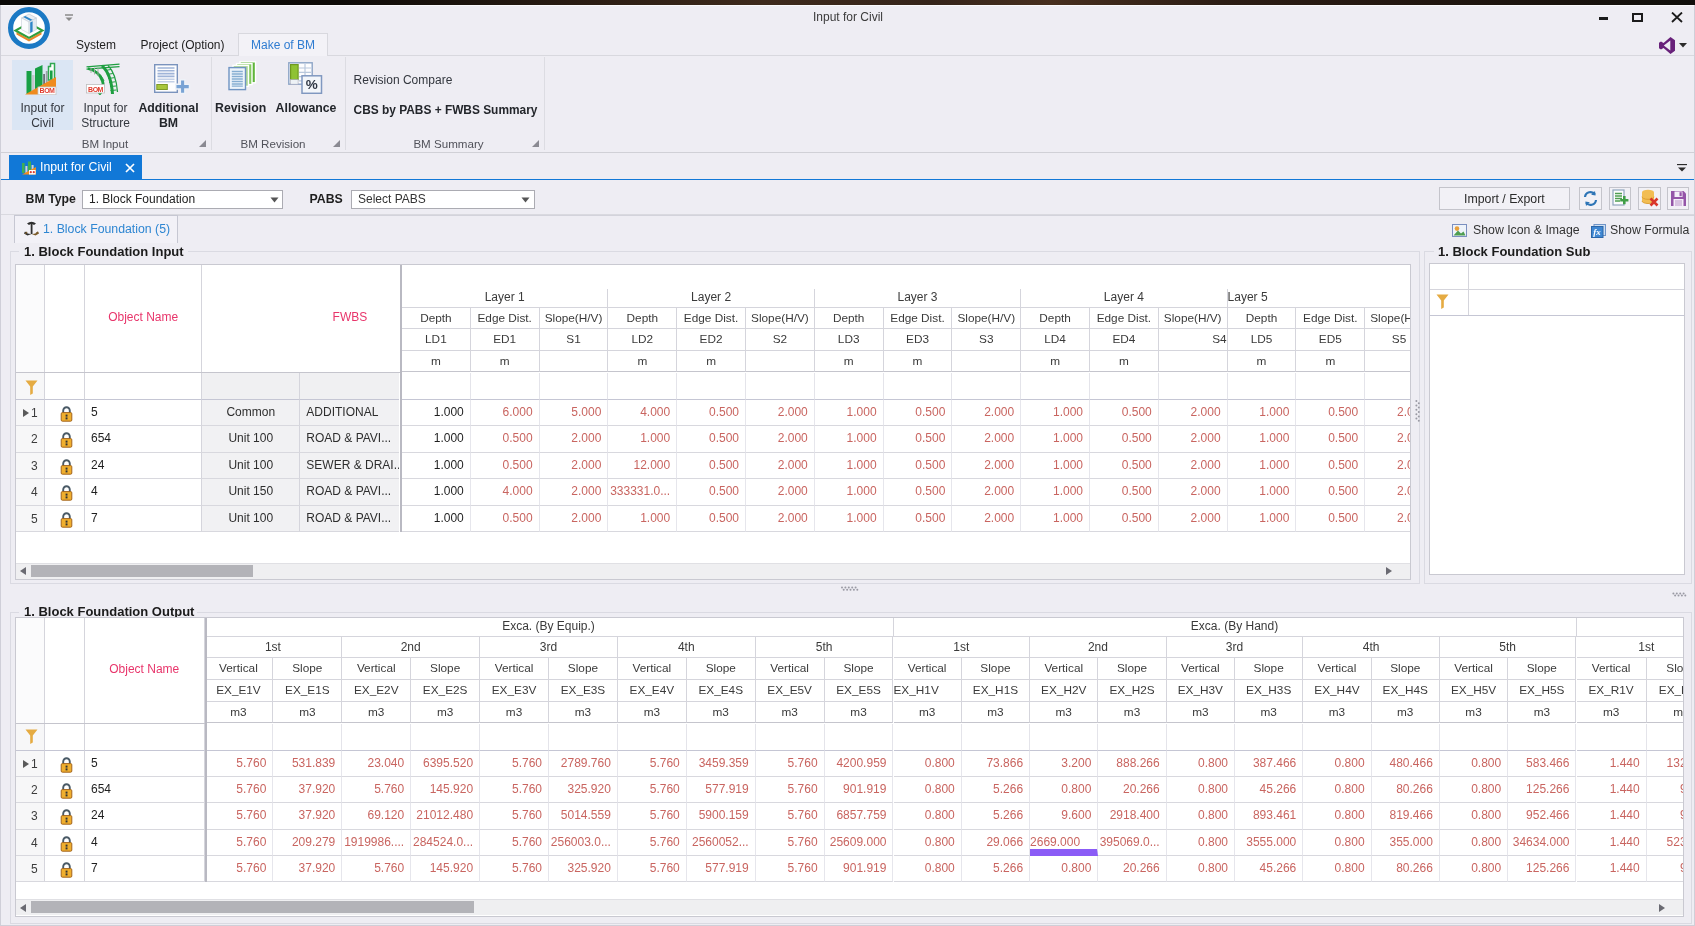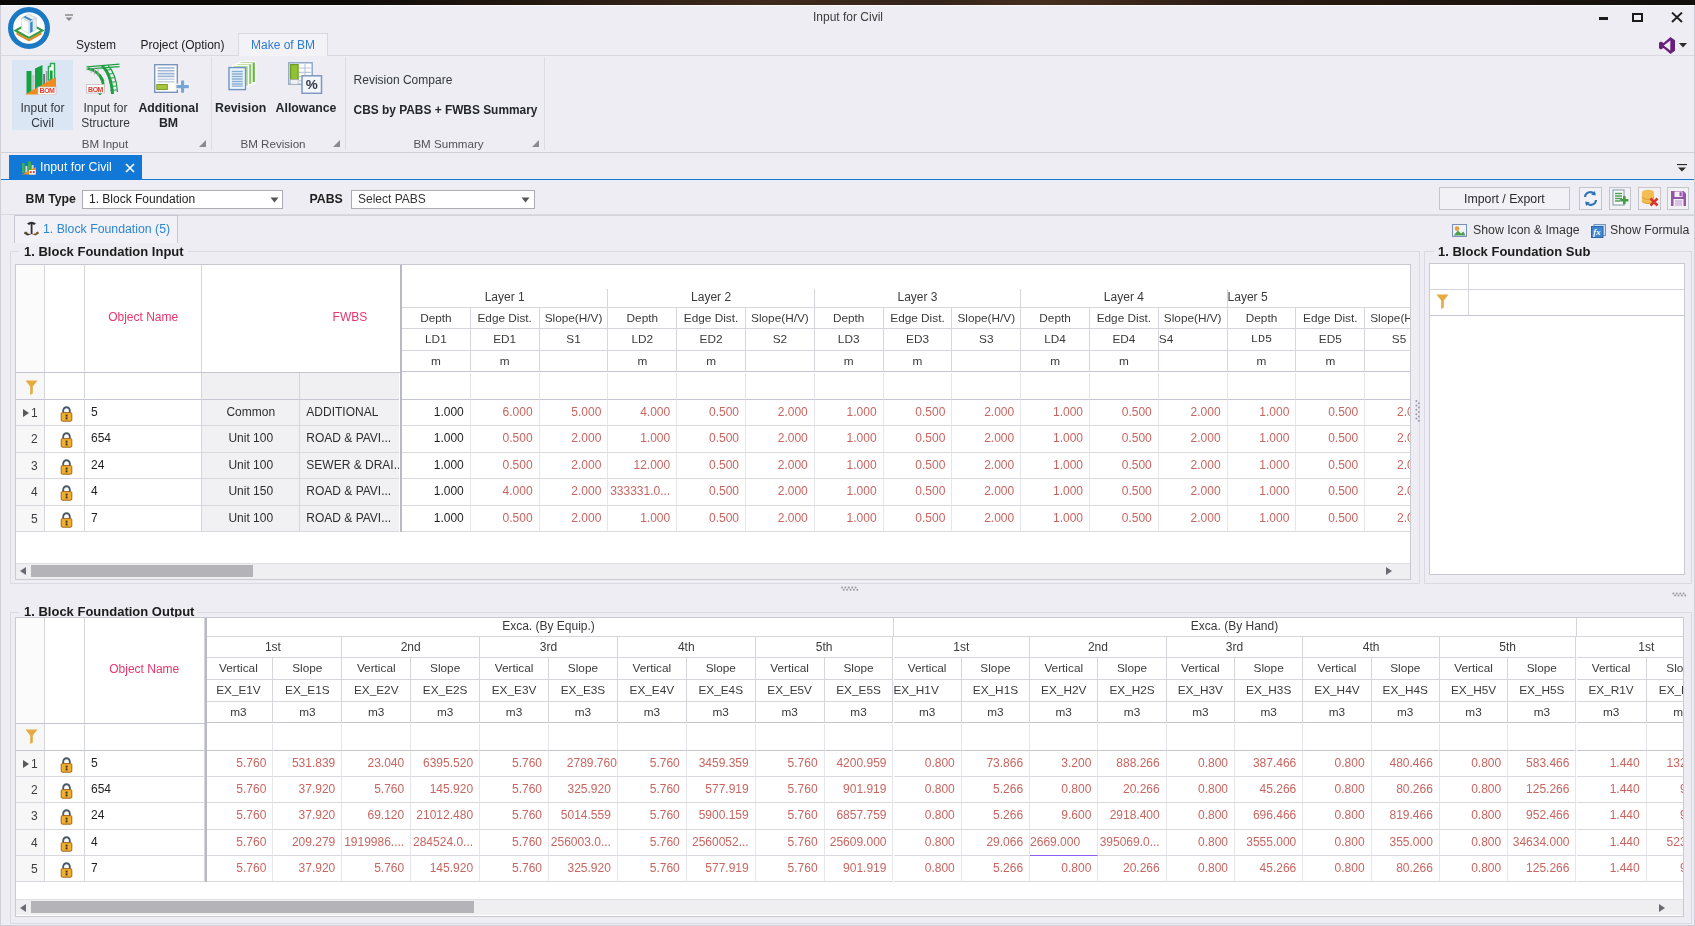--- a/index.html
+++ b/index.html
@@ -295,24 +295,24 @@
     <div style="position:absolute;left:936.4px;top:42.5px;width:68.8px;height:21.5px;font-size:11.8px;color:#3a3a3a;box-sizing:border-box;white-space:nowrap;overflow:hidden;border-right:1px solid #d5d5dc;border-bottom:1px solid #d5d5dc;line-height:20.5px;text-align:center;">Slope(H/V)</div>
     <div style="position:absolute;left:936.4px;top:64px;width:68.8px;height:21.5px;font-size:11.8px;color:#3a3a3a;box-sizing:border-box;white-space:nowrap;overflow:hidden;border-right:1px solid #d5d5dc;border-bottom:1px solid #d5d5dc;line-height:20.5px;text-align:center;">S3</div>
     <div style="position:absolute;left:936.4px;top:85.5px;width:68.8px;height:21.5px;font-size:11.8px;color:#3a3a3a;box-sizing:border-box;white-space:nowrap;overflow:hidden;border-right:1px solid #d5d5dc;border-bottom:1px solid #c5c5cd;line-height:20.5px;text-align:center;"></div>
     <div style="position:absolute;left:1005.2px;top:42.5px;width:68.8px;height:21.5px;font-size:11.8px;color:#3a3a3a;box-sizing:border-box;white-space:nowrap;overflow:hidden;border-right:1px solid #d5d5dc;border-bottom:1px solid #d5d5dc;line-height:20.5px;text-align:center;">Depth</div>
     <div style="position:absolute;left:1005.2px;top:64px;width:68.8px;height:21.5px;font-size:11.8px;color:#3a3a3a;box-sizing:border-box;white-space:nowrap;overflow:hidden;border-right:1px solid #d5d5dc;border-bottom:1px solid #d5d5dc;line-height:20.5px;text-align:center;">LD4</div>
     <div style="position:absolute;left:1005.2px;top:85.5px;width:68.8px;height:21.5px;font-size:11.8px;color:#3a3a3a;box-sizing:border-box;white-space:nowrap;overflow:hidden;border-right:1px solid #d5d5dc;border-bottom:1px solid #c5c5cd;line-height:20.5px;text-align:center;">m</div>
     <div style="position:absolute;left:1074.0px;top:42.5px;width:68.8px;height:21.5px;font-size:11.8px;color:#3a3a3a;box-sizing:border-box;white-space:nowrap;overflow:hidden;border-right:1px solid #d5d5dc;border-bottom:1px solid #d5d5dc;line-height:20.5px;text-align:center;">Edge Dist.</div>
     <div style="position:absolute;left:1074.0px;top:64px;width:68.8px;height:21.5px;font-size:11.8px;color:#3a3a3a;box-sizing:border-box;white-space:nowrap;overflow:hidden;border-right:1px solid #d5d5dc;border-bottom:1px solid #d5d5dc;line-height:20.5px;text-align:center;">ED4</div>
     <div style="position:absolute;left:1074.0px;top:85.5px;width:68.8px;height:21.5px;font-size:11.8px;color:#3a3a3a;box-sizing:border-box;white-space:nowrap;overflow:hidden;border-right:1px solid #d5d5dc;border-bottom:1px solid #c5c5cd;line-height:20.5px;text-align:center;">m</div>
     <div style="position:absolute;left:1142.8px;top:42.5px;width:68.8px;height:21.5px;font-size:11.8px;color:#3a3a3a;box-sizing:border-box;white-space:nowrap;overflow:hidden;border-right:1px solid #d5d5dc;border-bottom:1px solid #d5d5dc;line-height:20.5px;text-align:center;">Slope(H/V)</div>
-    <div style="position:absolute;left:1142.8px;top:64px;width:68.8px;height:21.5px;font-size:11.8px;color:#3a3a3a;box-sizing:border-box;white-space:nowrap;overflow:hidden;border-right:1px solid #d5d5dc;border-bottom:1px solid #d5d5dc;line-height:20.5px;text-align:left;">S4</div>
+    <div style="position:absolute;left:1142.8px;top:64px;width:68.8px;height:21.5px;font-size:11.8px;color:#3a3a3a;box-sizing:border-box;white-space:nowrap;overflow:hidden;border-right:1px solid #d5d5dc;border-bottom:1px solid #d5d5dc;line-height:20.5px;text-align:right;">S4</div>
     <div style="position:absolute;left:1142.8px;top:85.5px;width:68.8px;height:21.5px;font-size:11.8px;color:#3a3a3a;box-sizing:border-box;white-space:nowrap;overflow:hidden;border-right:1px solid #d5d5dc;border-bottom:1px solid #c5c5cd;line-height:20.5px;text-align:center;"></div>
     <div style="position:absolute;left:1211.6px;top:42.5px;width:68.8px;height:21.5px;font-size:11.8px;color:#3a3a3a;box-sizing:border-box;white-space:nowrap;overflow:hidden;border-right:1px solid #d5d5dc;border-bottom:1px solid #d5d5dc;line-height:20.5px;text-align:center;">Depth</div>
-    <div style="position:absolute;left:1211.6px;top:64px;width:68.8px;height:21.5px;font-size:11.8px;color:#3a3a3a;box-sizing:border-box;white-space:nowrap;overflow:hidden;border-right:1px solid #d5d5dc;border-bottom:1px solid #d5d5dc;line-height:20.5px;text-align:center;font-family:Liberation Mono, monospace;">LD5</div>
+    <div style="position:absolute;left:1211.6px;top:64px;width:68.8px;height:21.5px;font-size:11.8px;color:#3a3a3a;box-sizing:border-box;white-space:nowrap;overflow:hidden;border-right:1px solid #d5d5dc;border-bottom:1px solid #d5d5dc;line-height:20.5px;text-align:center;">LD5</div>
     <div style="position:absolute;left:1211.6px;top:85.5px;width:68.8px;height:21.5px;font-size:11.8px;color:#3a3a3a;box-sizing:border-box;white-space:nowrap;overflow:hidden;border-right:1px solid #d5d5dc;border-bottom:1px solid #c5c5cd;line-height:20.5px;text-align:center;">m</div>
     <div style="position:absolute;left:1280.4px;top:42.5px;width:68.8px;height:21.5px;font-size:11.8px;color:#3a3a3a;box-sizing:border-box;white-space:nowrap;overflow:hidden;border-right:1px solid #d5d5dc;border-bottom:1px solid #d5d5dc;line-height:20.5px;text-align:center;">Edge Dist.</div>
     <div style="position:absolute;left:1280.4px;top:64px;width:68.8px;height:21.5px;font-size:11.8px;color:#3a3a3a;box-sizing:border-box;white-space:nowrap;overflow:hidden;border-right:1px solid #d5d5dc;border-bottom:1px solid #d5d5dc;line-height:20.5px;text-align:center;">ED5</div>
     <div style="position:absolute;left:1280.4px;top:85.5px;width:68.8px;height:21.5px;font-size:11.8px;color:#3a3a3a;box-sizing:border-box;white-space:nowrap;overflow:hidden;border-right:1px solid #d5d5dc;border-bottom:1px solid #c5c5cd;line-height:20.5px;text-align:center;">m</div>
     <div style="position:absolute;left:1349.2px;top:42.5px;width:68.8px;height:21.5px;font-size:11.8px;color:#3a3a3a;box-sizing:border-box;white-space:nowrap;overflow:hidden;border-right:1px solid #d5d5dc;border-bottom:1px solid #d5d5dc;line-height:20.5px;text-align:center;">Slope(H/V)</div>
     <div style="position:absolute;left:1349.2px;top:64px;width:68.8px;height:21.5px;font-size:11.8px;color:#3a3a3a;box-sizing:border-box;white-space:nowrap;overflow:hidden;border-right:1px solid #d5d5dc;border-bottom:1px solid #d5d5dc;line-height:20.5px;text-align:center;">S5</div>
     <div style="position:absolute;left:1349.2px;top:85.5px;width:68.8px;height:21.5px;font-size:11.8px;color:#3a3a3a;box-sizing:border-box;white-space:nowrap;overflow:hidden;border-right:1px solid #d5d5dc;border-bottom:1px solid #c5c5cd;line-height:20.5px;text-align:center;"></div>
     <div style="position:absolute;left:-1px;top:107px;width:384.5px;height:1px;background:#c5c5cd;"></div>
     <div style="position:absolute;left:-1px;top:107.8px;width:29.7px;height:27.0px;font-size:12px;color:#3a3a3a;box-sizing:border-box;white-space:nowrap;overflow:hidden;background:#f7f7f8;border-right:1px solid #d5d5dc;border-bottom:1px solid #c5c6d4;line-height:26.0px;text-align:center;"></div>
     <div style="position:absolute;left:28.7px;top:107.8px;width:40.3px;height:27.0px;font-size:12px;color:#3a3a3a;box-sizing:border-box;white-space:nowrap;overflow:hidden;border-right:1px solid #d5d5dc;border-bottom:1px solid #c5c6d4;line-height:26.0px;text-align:center;"></div>
@@ -617,21 +617,21 @@
 <rect x="1.2" y="6.6" width="10.6" height="8.6" rx="1.2" fill="#f0af2e" stroke="#a3641d" stroke-width="1"></rect>
 <rect x="5.6" y="8.6" width="1.9" height="2" fill="#333"></rect>
       <rect x="5.6" y="11.4" width="1.9" height="2" fill="#333"></rect>
 </svg>
     <div style="position:absolute;left:69px;top:133.2px;width:119.5px;height:26.3px;font-size:12px;color:#1f1f1f;box-sizing:border-box;white-space:nowrap;overflow:hidden;border-right:1px solid #d5d5dc;border-bottom:1px solid #d8d8de;line-height:25.3px;text-align:left;padding-left:6px;">5</div>
     <div style="position:absolute;left:188.5px;top:133.2px;width:68.9px;height:26.3px;font-size:12px;color:#c96560;box-sizing:border-box;white-space:nowrap;overflow:hidden;border-right:1px solid #e6e6ec;border-bottom:1px solid #d8d8de;line-height:25.3px;text-align:right;padding-right:6px;">5.760</div>
     <div style="position:absolute;left:257.4px;top:133.2px;width:68.9px;height:26.3px;font-size:12px;color:#c96560;box-sizing:border-box;white-space:nowrap;overflow:hidden;border-right:1px solid #e6e6ec;border-bottom:1px solid #d8d8de;line-height:25.3px;text-align:right;padding-right:6px;">531.839</div>
     <div style="position:absolute;left:326.3px;top:133.2px;width:68.9px;height:26.3px;font-size:12px;color:#c96560;box-sizing:border-box;white-space:nowrap;overflow:hidden;border-right:1px solid #e6e6ec;border-bottom:1px solid #d8d8de;line-height:25.3px;text-align:right;padding-right:6px;">23.040</div>
     <div style="position:absolute;left:395.2px;top:133.2px;width:68.9px;height:26.3px;font-size:12px;color:#c96560;box-sizing:border-box;white-space:nowrap;overflow:hidden;border-right:1px solid #e6e6ec;border-bottom:1px solid #d8d8de;line-height:25.3px;text-align:right;padding-right:6px;">6395.520</div>
     <div style="position:absolute;left:464.1px;top:133.2px;width:68.9px;height:26.3px;font-size:12px;color:#c96560;box-sizing:border-box;white-space:nowrap;overflow:hidden;border-right:1px solid #e6e6ec;border-bottom:1px solid #d8d8de;line-height:25.3px;text-align:right;padding-right:6px;">5.760</div>
-    <div style="position:absolute;left:533.0px;top:133.2px;width:68.9px;height:26.3px;font-size:12px;color:#c96560;box-sizing:border-box;white-space:nowrap;overflow:hidden;border-right:1px solid #e6e6ec;border-bottom:1px solid #d8d8de;line-height:25.3px;text-align:right;">2789.760</div>
+    <div style="position:absolute;left:533.0px;top:133.2px;width:68.9px;height:26.3px;font-size:12px;color:#c96560;box-sizing:border-box;white-space:nowrap;overflow:hidden;border-right:1px solid #e6e6ec;border-bottom:1px solid #d8d8de;line-height:25.3px;text-align:right;padding-right:6px;">2789.760</div>
     <div style="position:absolute;left:601.9px;top:133.2px;width:68.9px;height:26.3px;font-size:12px;color:#c96560;box-sizing:border-box;white-space:nowrap;overflow:hidden;border-right:1px solid #e6e6ec;border-bottom:1px solid #d8d8de;line-height:25.3px;text-align:right;padding-right:6px;">5.760</div>
     <div style="position:absolute;left:670.8px;top:133.2px;width:68.9px;height:26.3px;font-size:12px;color:#c96560;box-sizing:border-box;white-space:nowrap;overflow:hidden;border-right:1px solid #e6e6ec;border-bottom:1px solid #d8d8de;line-height:25.3px;text-align:right;padding-right:6px;">3459.359</div>
     <div style="position:absolute;left:739.7px;top:133.2px;width:68.9px;height:26.3px;font-size:12px;color:#c96560;box-sizing:border-box;white-space:nowrap;overflow:hidden;border-right:1px solid #e6e6ec;border-bottom:1px solid #d8d8de;line-height:25.3px;text-align:right;padding-right:6px;">5.760</div>
     <div style="position:absolute;left:808.6px;top:133.2px;width:68.9px;height:26.3px;font-size:12px;color:#c96560;box-sizing:border-box;white-space:nowrap;overflow:hidden;border-right:1px solid #e6e6ec;border-bottom:1px solid #d8d8de;line-height:25.3px;text-align:right;padding-right:6px;">4200.959</div>
     <div style="position:absolute;left:877.5px;top:133.2px;width:68.3px;height:26.3px;font-size:12px;color:#c96560;box-sizing:border-box;white-space:nowrap;overflow:hidden;border-right:1px solid #e6e6ec;border-bottom:1px solid #d8d8de;line-height:25.3px;text-align:right;padding-right:6px;">0.800</div>
     <div style="position:absolute;left:945.8px;top:133.2px;width:68.3px;height:26.3px;font-size:12px;color:#c96560;box-sizing:border-box;white-space:nowrap;overflow:hidden;border-right:1px solid #e6e6ec;border-bottom:1px solid #d8d8de;line-height:25.3px;text-align:right;padding-right:6px;">73.866</div>
     <div style="position:absolute;left:1014.1px;top:133.2px;width:68.3px;height:26.3px;font-size:12px;color:#c96560;box-sizing:border-box;white-space:nowrap;overflow:hidden;border-right:1px solid #e6e6ec;border-bottom:1px solid #d8d8de;line-height:25.3px;text-align:right;padding-right:6px;">3.200</div>
     <div style="position:absolute;left:1082.4px;top:133.2px;width:68.3px;height:26.3px;font-size:12px;color:#c96560;box-sizing:border-box;white-space:nowrap;overflow:hidden;border-right:1px solid #e6e6ec;border-bottom:1px solid #d8d8de;line-height:25.3px;text-align:right;padding-right:6px;">888.266</div>
     <div style="position:absolute;left:1150.7px;top:133.2px;width:68.3px;height:26.3px;font-size:12px;color:#c96560;box-sizing:border-box;white-space:nowrap;overflow:hidden;border-right:1px solid #e6e6ec;border-bottom:1px solid #d8d8de;line-height:25.3px;text-align:right;padding-right:6px;">0.800</div>
     <div style="position:absolute;left:1219.0px;top:133.2px;width:68.3px;height:26.3px;font-size:12px;color:#c96560;box-sizing:border-box;white-space:nowrap;overflow:hidden;border-right:1px solid #e6e6ec;border-bottom:1px solid #d8d8de;line-height:25.3px;text-align:right;padding-right:6px;">387.466</div>
@@ -691,21 +691,21 @@
     <div style="position:absolute;left:533.0px;top:185.8px;width:68.9px;height:26.3px;font-size:12px;color:#c96560;box-sizing:border-box;white-space:nowrap;overflow:hidden;border-right:1px solid #e6e6ec;border-bottom:1px solid #d8d8de;line-height:25.3px;text-align:right;padding-right:6px;">5014.559</div>
     <div style="position:absolute;left:601.9px;top:185.8px;width:68.9px;height:26.3px;font-size:12px;color:#c96560;box-sizing:border-box;white-space:nowrap;overflow:hidden;border-right:1px solid #e6e6ec;border-bottom:1px solid #d8d8de;line-height:25.3px;text-align:right;padding-right:6px;">5.760</div>
     <div style="position:absolute;left:670.8px;top:185.8px;width:68.9px;height:26.3px;font-size:12px;color:#c96560;box-sizing:border-box;white-space:nowrap;overflow:hidden;border-right:1px solid #e6e6ec;border-bottom:1px solid #d8d8de;line-height:25.3px;text-align:right;padding-right:6px;">5900.159</div>
     <div style="position:absolute;left:739.7px;top:185.8px;width:68.9px;height:26.3px;font-size:12px;color:#c96560;box-sizing:border-box;white-space:nowrap;overflow:hidden;border-right:1px solid #e6e6ec;border-bottom:1px solid #d8d8de;line-height:25.3px;text-align:right;padding-right:6px;">5.760</div>
     <div style="position:absolute;left:808.6px;top:185.8px;width:68.9px;height:26.3px;font-size:12px;color:#c96560;box-sizing:border-box;white-space:nowrap;overflow:hidden;border-right:1px solid #e6e6ec;border-bottom:1px solid #d8d8de;line-height:25.3px;text-align:right;padding-right:6px;">6857.759</div>
     <div style="position:absolute;left:877.5px;top:185.8px;width:68.3px;height:26.3px;font-size:12px;color:#c96560;box-sizing:border-box;white-space:nowrap;overflow:hidden;border-right:1px solid #e6e6ec;border-bottom:1px solid #d8d8de;line-height:25.3px;text-align:right;padding-right:6px;">0.800</div>
     <div style="position:absolute;left:945.8px;top:185.8px;width:68.3px;height:26.3px;font-size:12px;color:#c96560;box-sizing:border-box;white-space:nowrap;overflow:hidden;border-right:1px solid #e6e6ec;border-bottom:1px solid #d8d8de;line-height:25.3px;text-align:right;padding-right:6px;">5.266</div>
     <div style="position:absolute;left:1014.1px;top:185.8px;width:68.3px;height:26.3px;font-size:12px;color:#c96560;box-sizing:border-box;white-space:nowrap;overflow:hidden;border-right:1px solid #e6e6ec;border-bottom:1px solid #d8d8de;line-height:25.3px;text-align:right;padding-right:6px;">9.600</div>
     <div style="position:absolute;left:1082.4px;top:185.8px;width:68.3px;height:26.3px;font-size:12px;color:#c96560;box-sizing:border-box;white-space:nowrap;overflow:hidden;border-right:1px solid #e6e6ec;border-bottom:1px solid #d8d8de;line-height:25.3px;text-align:right;padding-right:6px;">2918.400</div>
     <div style="position:absolute;left:1150.7px;top:185.8px;width:68.3px;height:26.3px;font-size:12px;color:#c96560;box-sizing:border-box;white-space:nowrap;overflow:hidden;border-right:1px solid #e6e6ec;border-bottom:1px solid #d8d8de;line-height:25.3px;text-align:right;padding-right:6px;">0.800</div>
-    <div style="position:absolute;left:1219.0px;top:185.8px;width:68.3px;height:26.3px;font-size:12px;color:#c96560;box-sizing:border-box;white-space:nowrap;overflow:hidden;border-right:1px solid #e6e6ec;border-bottom:1px solid #d8d8de;line-height:25.3px;text-align:right;padding-right:6px;">696.466</div>
+    <div style="position:absolute;left:1219.0px;top:185.8px;width:68.3px;height:26.3px;font-size:12px;color:#c96560;box-sizing:border-box;white-space:nowrap;overflow:hidden;border-right:1px solid #e6e6ec;border-bottom:1px solid #d8d8de;line-height:25.3px;text-align:right;padding-right:6px;">893.461</div>
     <div style="position:absolute;left:1287.3px;top:185.8px;width:68.3px;height:26.3px;font-size:12px;color:#c96560;box-sizing:border-box;white-space:nowrap;overflow:hidden;border-right:1px solid #e6e6ec;border-bottom:1px solid #d8d8de;line-height:25.3px;text-align:right;padding-right:6px;">0.800</div>
     <div style="position:absolute;left:1355.6px;top:185.8px;width:68.3px;height:26.3px;font-size:12px;color:#c96560;box-sizing:border-box;white-space:nowrap;overflow:hidden;border-right:1px solid #e6e6ec;border-bottom:1px solid #d8d8de;line-height:25.3px;text-align:right;padding-right:6px;">819.466</div>
     <div style="position:absolute;left:1423.9px;top:185.8px;width:68.3px;height:26.3px;font-size:12px;color:#c96560;box-sizing:border-box;white-space:nowrap;overflow:hidden;border-right:1px solid #e6e6ec;border-bottom:1px solid #d8d8de;line-height:25.3px;text-align:right;padding-right:6px;">0.800</div>
     <div style="position:absolute;left:1492.2px;top:185.8px;width:68.3px;height:26.3px;font-size:12px;color:#c96560;box-sizing:border-box;white-space:nowrap;overflow:hidden;border-right:1px solid #e6e6ec;border-bottom:1px solid #d8d8de;line-height:25.3px;text-align:right;padding-right:6px;">952.466</div>
     <div style="position:absolute;left:1560.5px;top:185.8px;width:70.2px;height:26.3px;font-size:12px;color:#c96560;box-sizing:border-box;white-space:nowrap;overflow:hidden;border-right:1px solid #e6e6ec;border-bottom:1px solid #d8d8de;line-height:25.3px;text-align:right;padding-right:6px;">1.440</div>
     <div style="position:absolute;left:1630.8px;top:185.8px;width:70.2px;height:26.3px;font-size:12px;color:#c96560;box-sizing:border-box;white-space:nowrap;overflow:hidden;border-right:1px solid #e6e6ec;border-bottom:1px solid #d8d8de;line-height:25.3px;text-align:right;padding-right:6px;">9.466</div>
     <div style="position:absolute;left:-1px;top:212.1px;width:29.7px;height:26.3px;font-size:12px;color:#3a3a3a;box-sizing:border-box;white-space:nowrap;overflow:hidden;background:#f7f7f8;border-right:1px solid #d5d5dc;border-bottom:1px solid #d8d8de;line-height:25.3px;text-align:center;"></div>
     <div style="position:absolute;top:218.1px;font-size:12px;color:#3c3c3c;white-space:nowrap;left:15px;">4</div>
     <div style="position:absolute;left:28.7px;top:212.1px;width:40.3px;height:26.3px;font-size:12px;color:#3a3a3a;box-sizing:border-box;white-space:nowrap;overflow:hidden;border-right:1px solid #d5d5dc;border-bottom:1px solid #d8d8de;line-height:25.3px;text-align:center;"></div>
     <svg style="position:absolute;left:43.5px;top:218.0999999999999px" width="13" height="16" viewBox="0 0 13 16">
@@ -720,21 +720,21 @@
     <div style="position:absolute;left:326.3px;top:212.1px;width:68.9px;height:26.3px;font-size:12px;color:#c96560;box-sizing:border-box;white-space:nowrap;overflow:hidden;border-right:1px solid #e6e6ec;border-bottom:1px solid #d8d8de;line-height:25.3px;text-align:right;padding-right:6px;">1919986....</div>
     <div style="position:absolute;left:395.2px;top:212.1px;width:68.9px;height:26.3px;font-size:12px;color:#c96560;box-sizing:border-box;white-space:nowrap;overflow:hidden;border-right:1px solid #e6e6ec;border-bottom:1px solid #d8d8de;line-height:25.3px;text-align:right;padding-right:6px;">284524.0...</div>
     <div style="position:absolute;left:464.1px;top:212.1px;width:68.9px;height:26.3px;font-size:12px;color:#c96560;box-sizing:border-box;white-space:nowrap;overflow:hidden;border-right:1px solid #e6e6ec;border-bottom:1px solid #d8d8de;line-height:25.3px;text-align:right;padding-right:6px;">5.760</div>
     <div style="position:absolute;left:533.0px;top:212.1px;width:68.9px;height:26.3px;font-size:12px;color:#c96560;box-sizing:border-box;white-space:nowrap;overflow:hidden;border-right:1px solid #e6e6ec;border-bottom:1px solid #d8d8de;line-height:25.3px;text-align:right;padding-right:6px;">256003.0...</div>
     <div style="position:absolute;left:601.9px;top:212.1px;width:68.9px;height:26.3px;font-size:12px;color:#c96560;box-sizing:border-box;white-space:nowrap;overflow:hidden;border-right:1px solid #e6e6ec;border-bottom:1px solid #d8d8de;line-height:25.3px;text-align:right;padding-right:6px;">5.760</div>
     <div style="position:absolute;left:670.8px;top:212.1px;width:68.9px;height:26.3px;font-size:12px;color:#c96560;box-sizing:border-box;white-space:nowrap;overflow:hidden;border-right:1px solid #e6e6ec;border-bottom:1px solid #d8d8de;line-height:25.3px;text-align:right;padding-right:6px;">2560052...</div>
     <div style="position:absolute;left:739.7px;top:212.1px;width:68.9px;height:26.3px;font-size:12px;color:#c96560;box-sizing:border-box;white-space:nowrap;overflow:hidden;border-right:1px solid #e6e6ec;border-bottom:1px solid #d8d8de;line-height:25.3px;text-align:right;padding-right:6px;">5.760</div>
     <div style="position:absolute;left:808.6px;top:212.1px;width:68.9px;height:26.3px;font-size:12px;color:#c96560;box-sizing:border-box;white-space:nowrap;overflow:hidden;border-right:1px solid #e6e6ec;border-bottom:1px solid #d8d8de;line-height:25.3px;text-align:right;padding-right:6px;">25609.000</div>
     <div style="position:absolute;left:877.5px;top:212.1px;width:68.3px;height:26.3px;font-size:12px;color:#c96560;box-sizing:border-box;white-space:nowrap;overflow:hidden;border-right:1px solid #e6e6ec;border-bottom:1px solid #d8d8de;line-height:25.3px;text-align:right;padding-right:6px;">0.800</div>
     <div style="position:absolute;left:945.8px;top:212.1px;width:68.3px;height:26.3px;font-size:12px;color:#c96560;box-sizing:border-box;white-space:nowrap;overflow:hidden;border-right:1px solid #e6e6ec;border-bottom:1px solid #d8d8de;line-height:25.3px;text-align:right;padding-right:6px;">29.066</div>
-    <div style="position:absolute;left:1014.1px;top:212.1px;width:68.3px;height:26.3px;font-size:12px;color:#c96560;box-sizing:border-box;white-space:nowrap;overflow:hidden;border-right:1px solid #e6e6ec;border-bottom:1px solid #8b5cf6;line-height:25.3px;text-align:right;padding-right:22px;">2669.000</div>
+    <div style="position:absolute;left:1014.1px;top:212.1px;width:68.3px;height:26.3px;font-size:12px;color:#c96560;box-sizing:border-box;white-space:nowrap;overflow:hidden;border-right:1px solid #e6e6ec;border-bottom:7px solid #8b5cf6;line-height:25.3px;text-align:right;padding-right:22px;">2669.000</div>
     <div style="position:absolute;left:1082.4px;top:212.1px;width:68.3px;height:26.3px;font-size:12px;color:#c96560;box-sizing:border-box;white-space:nowrap;overflow:hidden;border-right:1px solid #e6e6ec;border-bottom:1px solid #d8d8de;line-height:25.3px;text-align:right;padding-right:6px;">395069.0...</div>
     <div style="position:absolute;left:1150.7px;top:212.1px;width:68.3px;height:26.3px;font-size:12px;color:#c96560;box-sizing:border-box;white-space:nowrap;overflow:hidden;border-right:1px solid #e6e6ec;border-bottom:1px solid #d8d8de;line-height:25.3px;text-align:right;padding-right:6px;">0.800</div>
     <div style="position:absolute;left:1219.0px;top:212.1px;width:68.3px;height:26.3px;font-size:12px;color:#c96560;box-sizing:border-box;white-space:nowrap;overflow:hidden;border-right:1px solid #e6e6ec;border-bottom:1px solid #d8d8de;line-height:25.3px;text-align:right;padding-right:6px;">3555.000</div>
     <div style="position:absolute;left:1287.3px;top:212.1px;width:68.3px;height:26.3px;font-size:12px;color:#c96560;box-sizing:border-box;white-space:nowrap;overflow:hidden;border-right:1px solid #e6e6ec;border-bottom:1px solid #d8d8de;line-height:25.3px;text-align:right;padding-right:6px;">0.800</div>
     <div style="position:absolute;left:1355.6px;top:212.1px;width:68.3px;height:26.3px;font-size:12px;color:#c96560;box-sizing:border-box;white-space:nowrap;overflow:hidden;border-right:1px solid #e6e6ec;border-bottom:1px solid #d8d8de;line-height:25.3px;text-align:right;padding-right:6px;">355.000</div>
     <div style="position:absolute;left:1423.9px;top:212.1px;width:68.3px;height:26.3px;font-size:12px;color:#c96560;box-sizing:border-box;white-space:nowrap;overflow:hidden;border-right:1px solid #e6e6ec;border-bottom:1px solid #d8d8de;line-height:25.3px;text-align:right;padding-right:6px;">0.800</div>
     <div style="position:absolute;left:1492.2px;top:212.1px;width:68.3px;height:26.3px;font-size:12px;color:#c96560;box-sizing:border-box;white-space:nowrap;overflow:hidden;border-right:1px solid #e6e6ec;border-bottom:1px solid #d8d8de;line-height:25.3px;text-align:right;padding-right:6px;">34634.000</div>
     <div style="position:absolute;left:1560.5px;top:212.1px;width:70.2px;height:26.3px;font-size:12px;color:#c96560;box-sizing:border-box;white-space:nowrap;overflow:hidden;border-right:1px solid #e6e6ec;border-bottom:1px solid #d8d8de;line-height:25.3px;text-align:right;padding-right:6px;">1.440</div>
     <div style="position:absolute;left:1630.8px;top:212.1px;width:70.2px;height:26.3px;font-size:12px;color:#c96560;box-sizing:border-box;white-space:nowrap;overflow:hidden;border-right:1px solid #e6e6ec;border-bottom:1px solid #d8d8de;line-height:25.3px;text-align:right;padding-right:6px;">523.000</div>
     <div style="position:absolute;left:-1px;top:238.4px;width:29.7px;height:26.3px;font-size:12px;color:#3a3a3a;box-sizing:border-box;white-space:nowrap;overflow:hidden;background:#f7f7f8;border-right:1px solid #d5d5dc;border-bottom:1px solid #d8d8de;line-height:25.3px;text-align:center;"></div>

